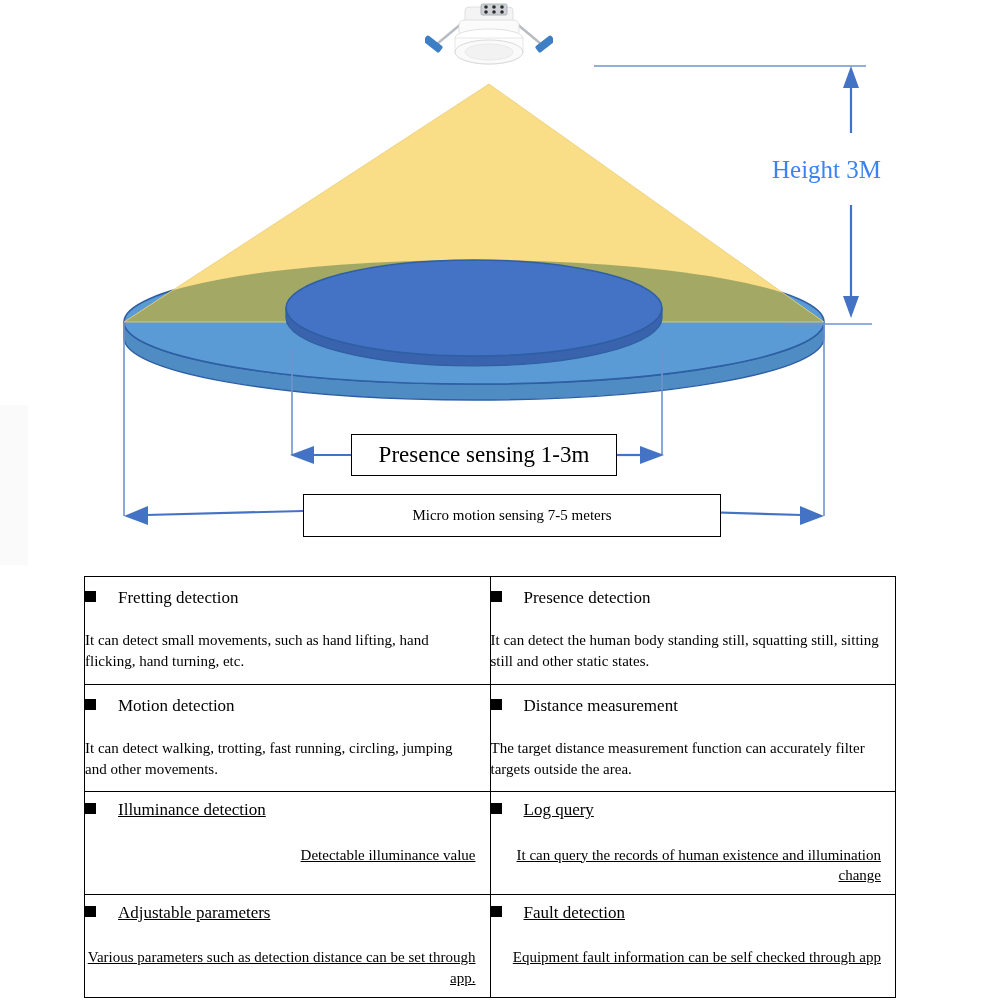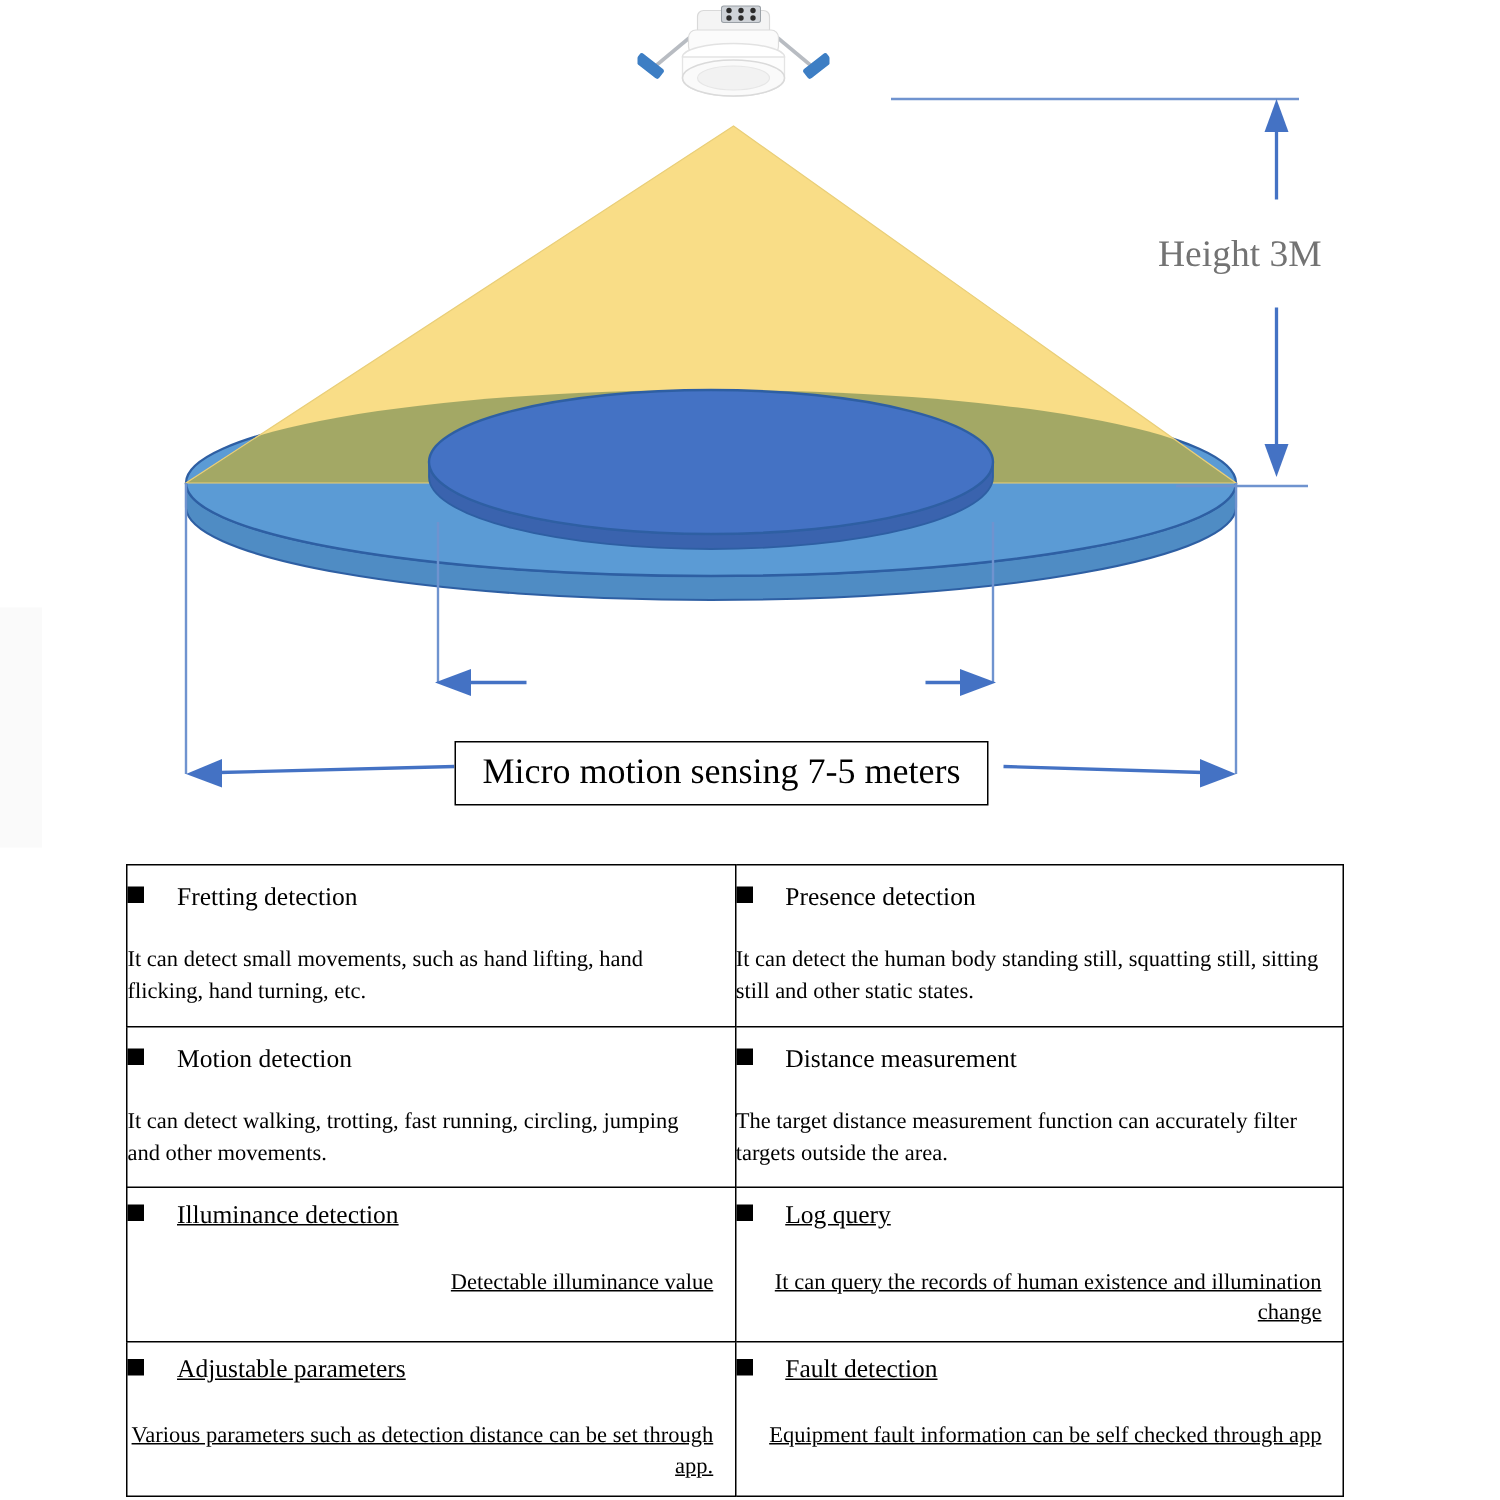--- a/index.html
+++ b/index.html
@@ -70,32 +70,32 @@
   .callout.presence {
     left: 351px;
     top: 434px;
     width: 266px;
     height: 42px;
     font-size: 23px;
   }
   .callout.micro {
     left: 303px;
     top: 494px;
-    width: 356px;
+    width: 418px;
     height: 43px;
-    font-size: 24px;
+    font-size: 15px;
   }
 
   .height-label {
     position: absolute;
     left: 772px;
     top: 156px;
     font-size: 25px;
     white-space: nowrap;
-    color: #737373;
+    color: #3b82f6;
   }
 
   
   .feature-table {
     position: absolute;
     left: 84px;
     top: 576px;
     width: 812px;
     border-collapse: collapse;
     table-layout: fixed;
@@ -231,20 +231,21 @@
 
         <ellipse cx="64" cy="36" rx="34" ry="9" fill="#ffffff" stroke="#e2e2e2" stroke-width="1"></ellipse>
         <path d="M30,36 L30,50 A34,12 0 0 0 98,50 L98,36 Z" fill="#fdfdfd" stroke="#e4e4e4" stroke-width="0.9"></path>
         <ellipse cx="64" cy="50" rx="34" ry="12" fill="#fafafa" stroke="#dadada" stroke-width="1"></ellipse>
         <ellipse cx="64" cy="50" rx="24" ry="8" fill="#f2f2f2" stroke="#e6e6e6" stroke-width="0.8"></ellipse>
       </svg>
     </div>
 
     <div class="height-label">Height 3M</div>
 
+    <div class="callout presence">Presence sensing 1-3m</div>
 
     <div class="callout micro">Micro motion sensing 7-5 meters</div>
   </div>
 
   <table class="feature-table">
     <tbody>
       <tr>
         <td>
           <div class="feature-head">
             <span class="bullet"></span><span>Fretting detection</span>

